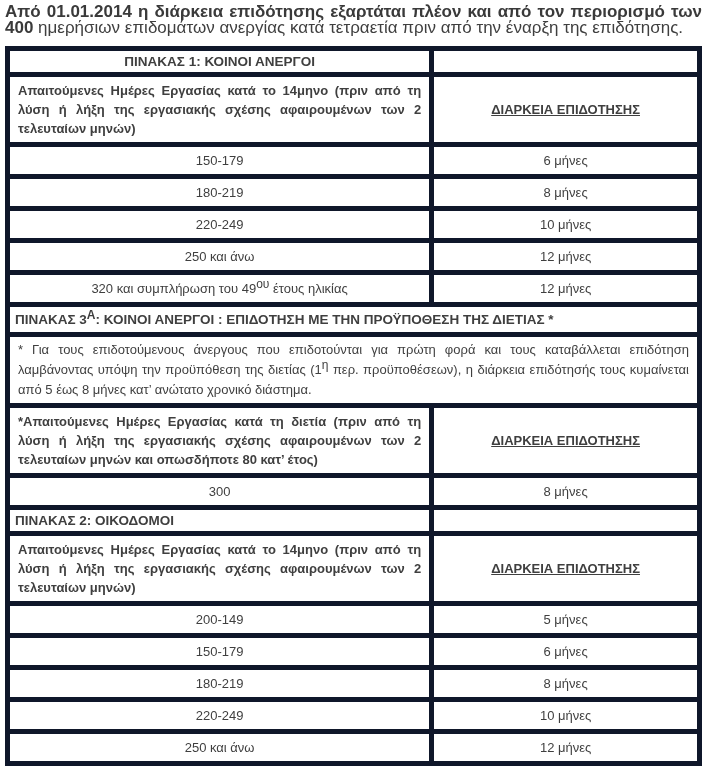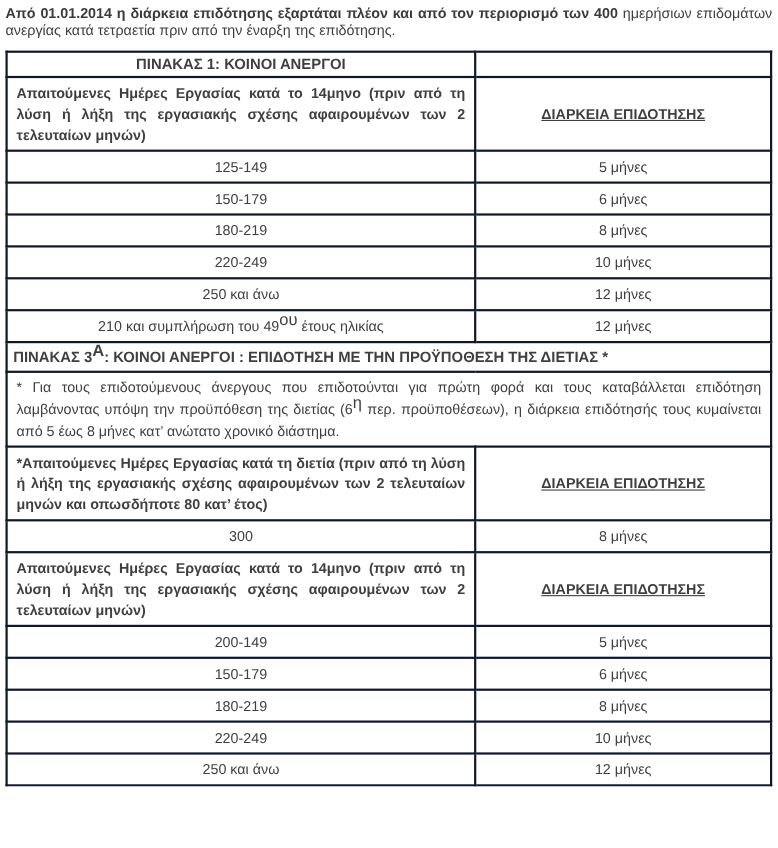--- a/index.html
+++ b/index.html
@@ -7,38 +7,38 @@
     width: 707px;
     font-family: "Liberation Sans", sans-serif;
     color: #3f3f3f;
     -webkit-font-smoothing: antialiased;
   }
   .page { padding: 4px 5px 0 5px; }
 
   
   .intro {
     margin: 0 0 10px 0;
-    font-size: 13px;
+    font-size: 17px;
     line-height: 16px;
     text-align: justify;
     color: #3f3f3f;
   }
   .intro strong { font-weight: bold; color: #3a3a3a; }
 
   
   table.benefits {
     width: 697px;
     border-collapse: collapse;
     table-layout: fixed;
   }
   col.col-left  { width: 61.3%; }
   col.col-right { width: 38.7%; }
 
   td {
-    border: 2px solid #0f172a;
+    border: 5px solid #0f172a;
     font-size: 13px;
     vertical-align: middle;
     padding: 0 8px;
     overflow: hidden;
   }
 
   
   tr.title-row td {
     font-weight: bold;
     font-size: 13.5px;
@@ -69,21 +69,21 @@
   tr.note-row td {
     font-weight: normal;
     text-align: justify;
     line-height: 20px;
     padding: 3px 8px;
     height: 58px;
     vertical-align: middle;
   }
 
   sup {
-    font-size: 15px;
+    font-size: 12px;
     line-height: 0;
     vertical-align: super;
   }
 </style>
 </head>
 <body>
 
 <div class="page">
 
   <p class="intro"><strong>Από 01.01.2014 η διάρκεια επιδότησης εξαρτάται πλέον και από τον περιορισμό των 400</strong><span> ημερήσιων επιδομάτων ανεργίας κατά τετραετία πριν από την έναρξη της επιδότησης.</span></p>
@@ -97,59 +97,59 @@
 
       <tr class="title-row title-center">
         <td>ΠΙΝΑΚΑΣ 1: ΚΟΙΝΟΙ ΑΝΕΡΓΟΙ</td>
         <td></td>
       </tr>
       <tr class="header-row">
         <td class="hdr-left">Απαιτούμενες Ημέρες Εργασίας κατά το 14μηνο (πριν από τη λύση ή λήξη της εργασιακής σχέσης αφαιρουμένων των 2 τελευταίων μηνών)</td>
         <td class="hdr-right">ΔΙΑΡΚΕΙΑ ΕΠΙΔΟΤΗΣΗΣ</td>
       </tr>
       <tr class="data-row">
-        <td>125-149</td>
-        <td>5 μήνες</td>
-      </tr>
-      <tr class="data-row">
         <td>150-179</td>
         <td>6 μήνες</td>
       </tr>
       <tr class="data-row">
         <td>180-219</td>
         <td>8 μήνες</td>
       </tr>
       <tr class="data-row">
         <td>220-249</td>
         <td>10 μήνες</td>
       </tr>
       <tr class="data-row">
         <td>250 και άνω</td>
         <td>12 μήνες</td>
       </tr>
       <tr class="data-row">
-        <td><span>210 και συμπλήρωση του 49</span><sup>ου</sup><span> έτους ηλικίας</span></td>
+        <td><span>320 και συμπλήρωση του 49</span><sup>ου</sup><span> έτους ηλικίας</span></td>
         <td>12 μήνες</td>
       </tr>
 
       <tr class="title-row title-left title-tall">
         <td colspan="2"><span>ΠΙΝΑΚΑΣ 3</span><sup>Α</sup><span>: ΚΟΙΝΟΙ ΑΝΕΡΓΟΙ : ΕΠΙΔΟΤΗΣΗ ΜΕ ΤΗΝ ΠΡΟΫΠΟΘΕΣΗ ΤΗΣ ΔΙΕΤΙΑΣ *</span></td>
       </tr>
       <tr class="note-row">
-        <td colspan="2"><span>* Για τους επιδοτούμενους άνεργους που επιδοτούνται για πρώτη φορά και τους καταβάλλεται επιδότηση λαμβάνοντας υπόψη την προϋπόθεση της διετίας (6</span><sup>η</sup><span> περ. προϋποθέσεων), η διάρκεια επιδότησής τους κυμαίνεται από 5 έως 8 μήνες κατ’ ανώτατο χρονικό διάστημα.</span></td>
+        <td colspan="2"><span>* Για τους επιδοτούμενους άνεργους που επιδοτούνται για πρώτη φορά και τους καταβάλλεται επιδότηση λαμβάνοντας υπόψη την προϋπόθεση της διετίας (1</span><sup>η</sup><span> περ. προϋποθέσεων), η διάρκεια επιδότησής τους κυμαίνεται από 5 έως 8 μήνες κατ’ ανώτατο χρονικό διάστημα.</span></td>
       </tr>
       <tr class="header-row">
         <td class="hdr-left">*Απαιτούμενες Ημέρες Εργασίας κατά τη διετία (πριν από τη λύση ή λήξη της εργασιακής σχέσης αφαιρουμένων των 2 τελευταίων μηνών και οπωσδήποτε 80 κατ’ έτος)</td>
         <td class="hdr-right">ΔΙΑΡΚΕΙΑ ΕΠΙΔΟΤΗΣΗΣ</td>
       </tr>
       <tr class="data-row">
         <td>300</td>
         <td>8 μήνες</td>
       </tr>
 
+      <tr class="title-row title-left">
+        <td>ΠΙΝΑΚΑΣ 2: ΟΙΚΟΔΟΜΟΙ</td>
+        <td></td>
+      </tr>
       <tr class="header-row">
         <td class="hdr-left">Απαιτούμενες Ημέρες Εργασίας κατά το 14μηνο (πριν από τη λύση ή λήξη της εργασιακής σχέσης αφαιρουμένων των 2 τελευταίων μηνών)</td>
         <td class="hdr-right">ΔΙΑΡΚΕΙΑ ΕΠΙΔΟΤΗΣΗΣ</td>
       </tr>
       <tr class="data-row">
         <td>200-149</td>
         <td>5 μήνες</td>
       </tr>
       <tr class="data-row">
         <td>150-179</td>

